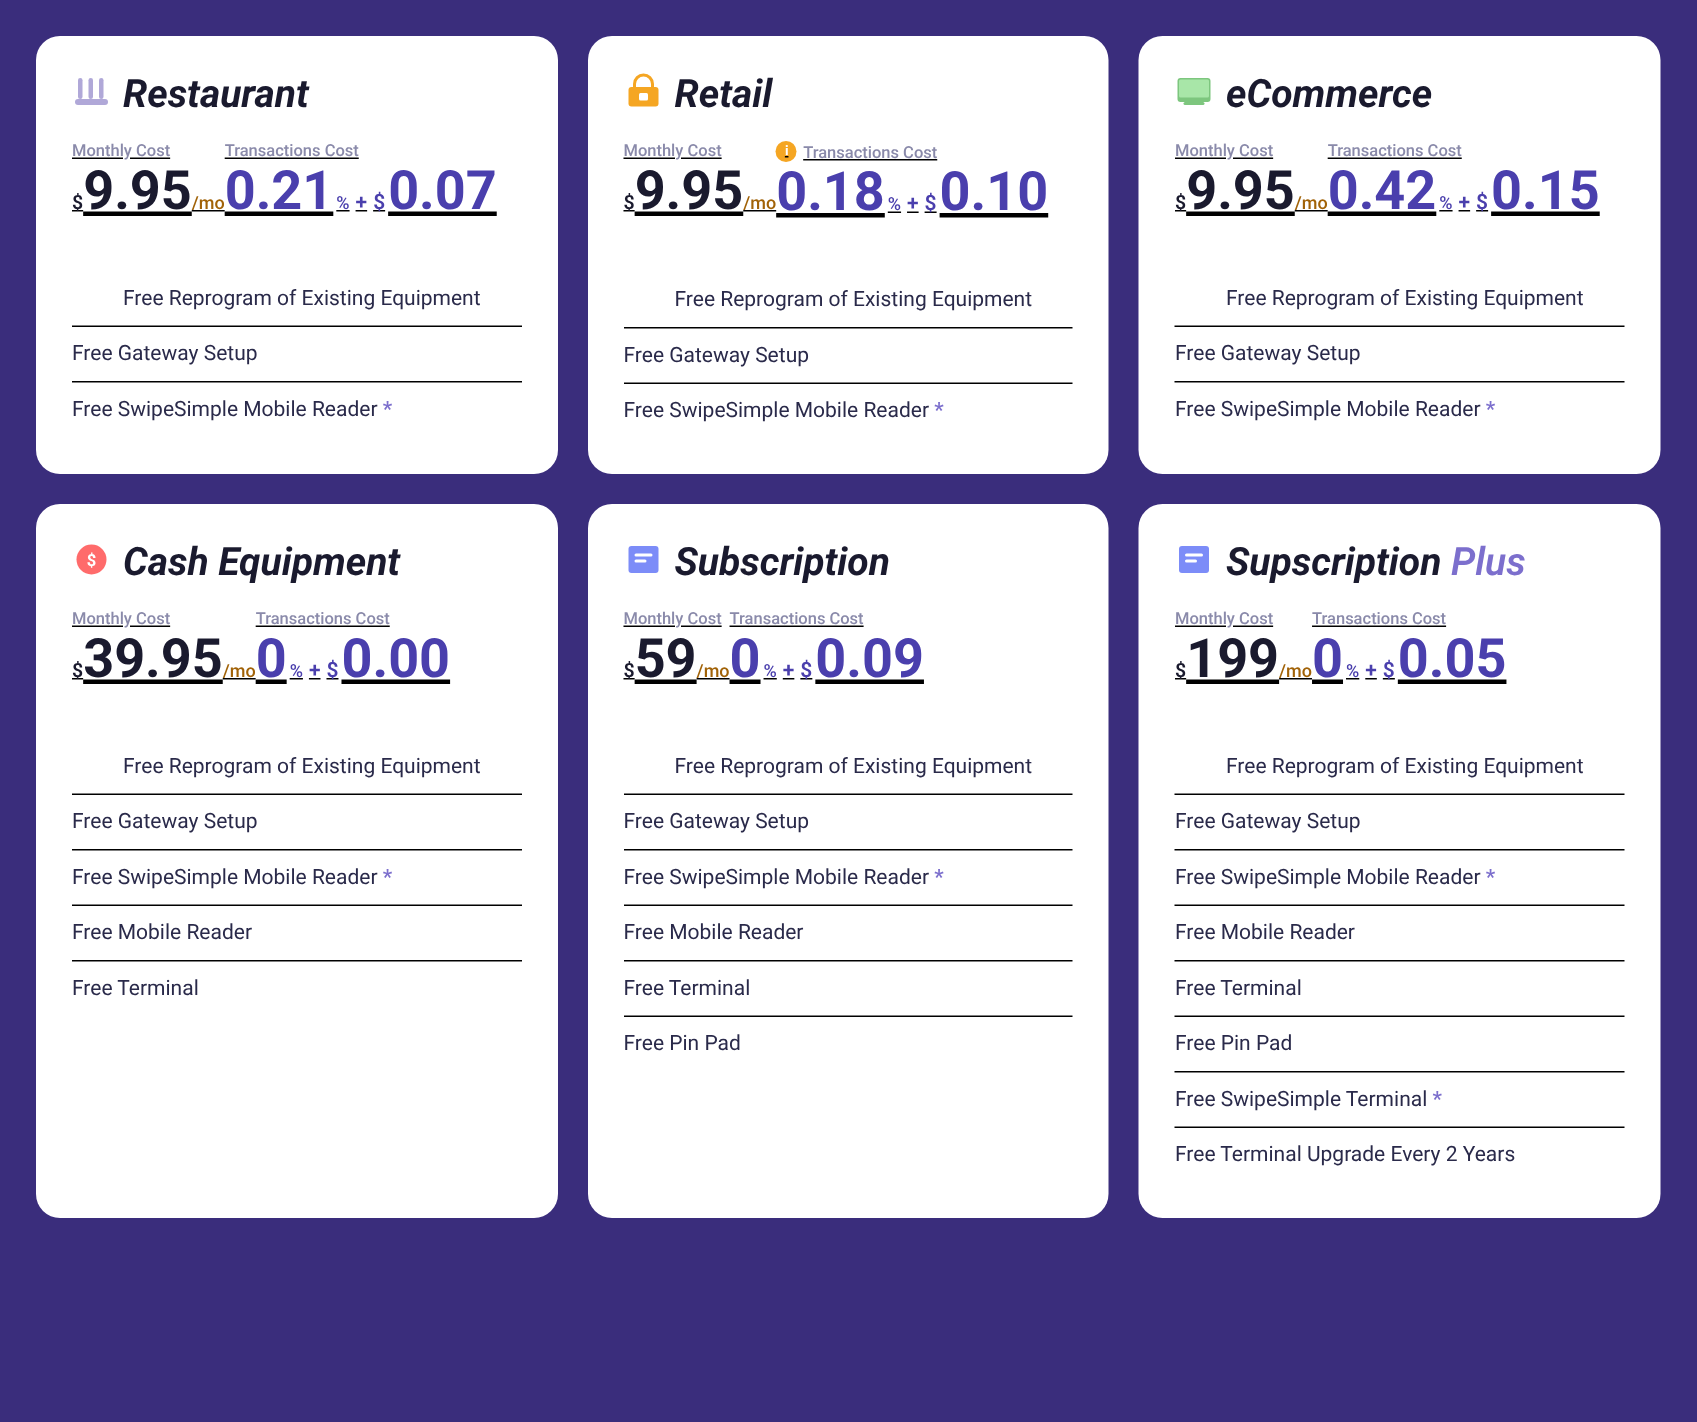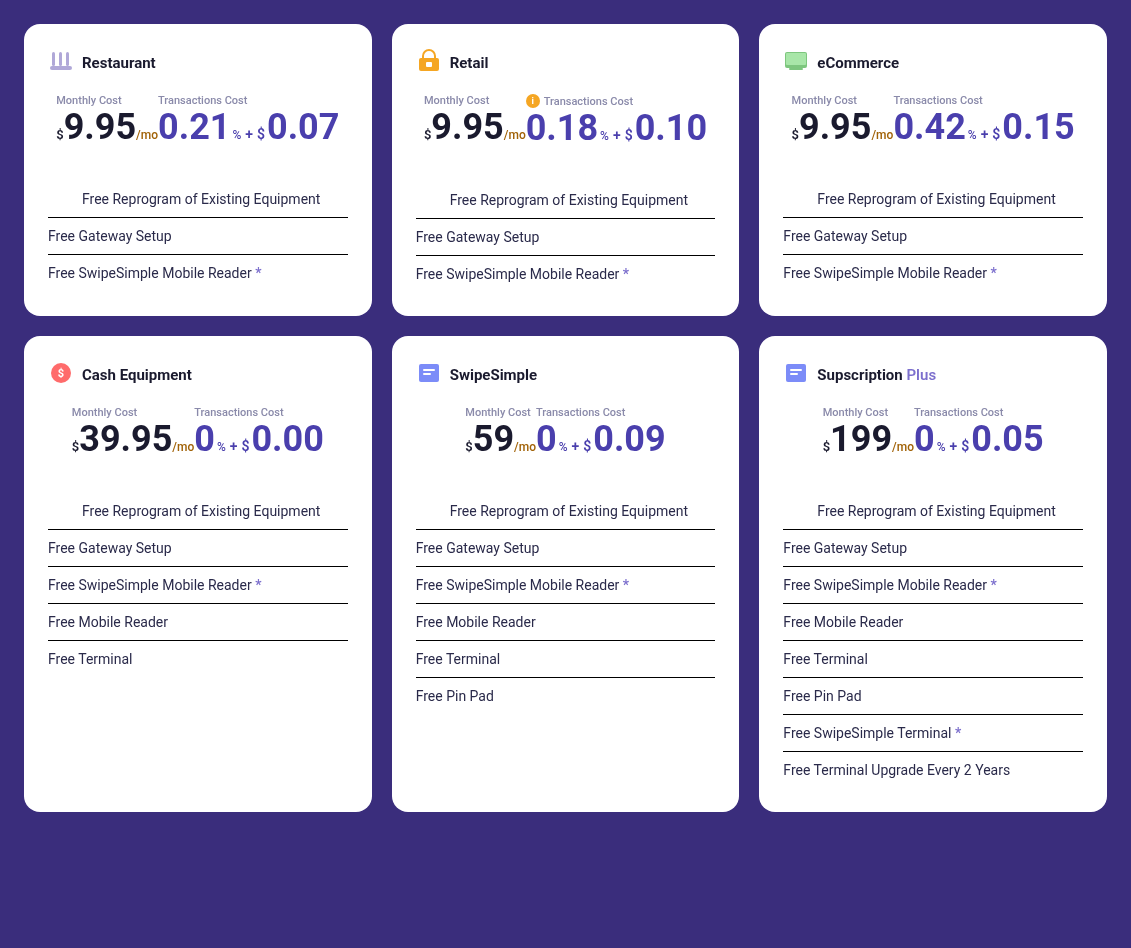--- a/index.html
+++ b/index.html
@@ -29,36 +29,38 @@
       gap: 8px;
       margin-bottom: 16px;
     }
 
     .card-icon {
       font-size: 24px;
       line-height: 1;
     }
 
     .card-title {
-      font-size: 15px;
+      font-size: 26px;
       font-weight: 700;
       color: #1a1a2e;
+      font-style: italic;
     }
 
     .card-title .plus {
       color: #7c6fcd;
       font-weight: 600;
     }
 
     .pricing-row {
       display: flex;
-      justify-content: center;
+      justify-content: flex-start;
       align-items: flex-start;
       margin-bottom: 20px;
       padding-bottom: 16px;
+      text-decoration: underline;
     }
 
     .pricing-block {
       display: flex;
       flex-direction: column;
     }
 
     .pricing-label {
       font-size: 11px;
       color: #8a8aaa;
@@ -314,21 +316,21 @@
         <li>Free Terminal</li>
     </ul>
   </div>
     <div class="card">
     <div class="card-header">
       <span class="card-icon"><svg width="26" height="26" viewBox="0 0 26 26" fill="none">
             <rect x="3" y="4" width="20" height="18" rx="2" fill="#7c8cf8"></rect>
             <rect x="7" y="9" width="12" height="2" rx="1" fill="#fff"></rect>
             <rect x="7" y="13" width="8" height="2" rx="1" fill="#fff"></rect>
           </svg></span>
-      <span class="card-title">SwipeSimple</span>
+      <span class="card-title">Subscription</span>
     </div>
     <div class="pricing-row">
       <div class="pricing-block">
         <span class="pricing-label">Monthly Cost</span>
         <div class="price-display">
           <span class="price-dollar-small">$</span>
           <span class="price-main">59</span>
           <span class="price-sub">/mo</span>
         </div>
       </div>

